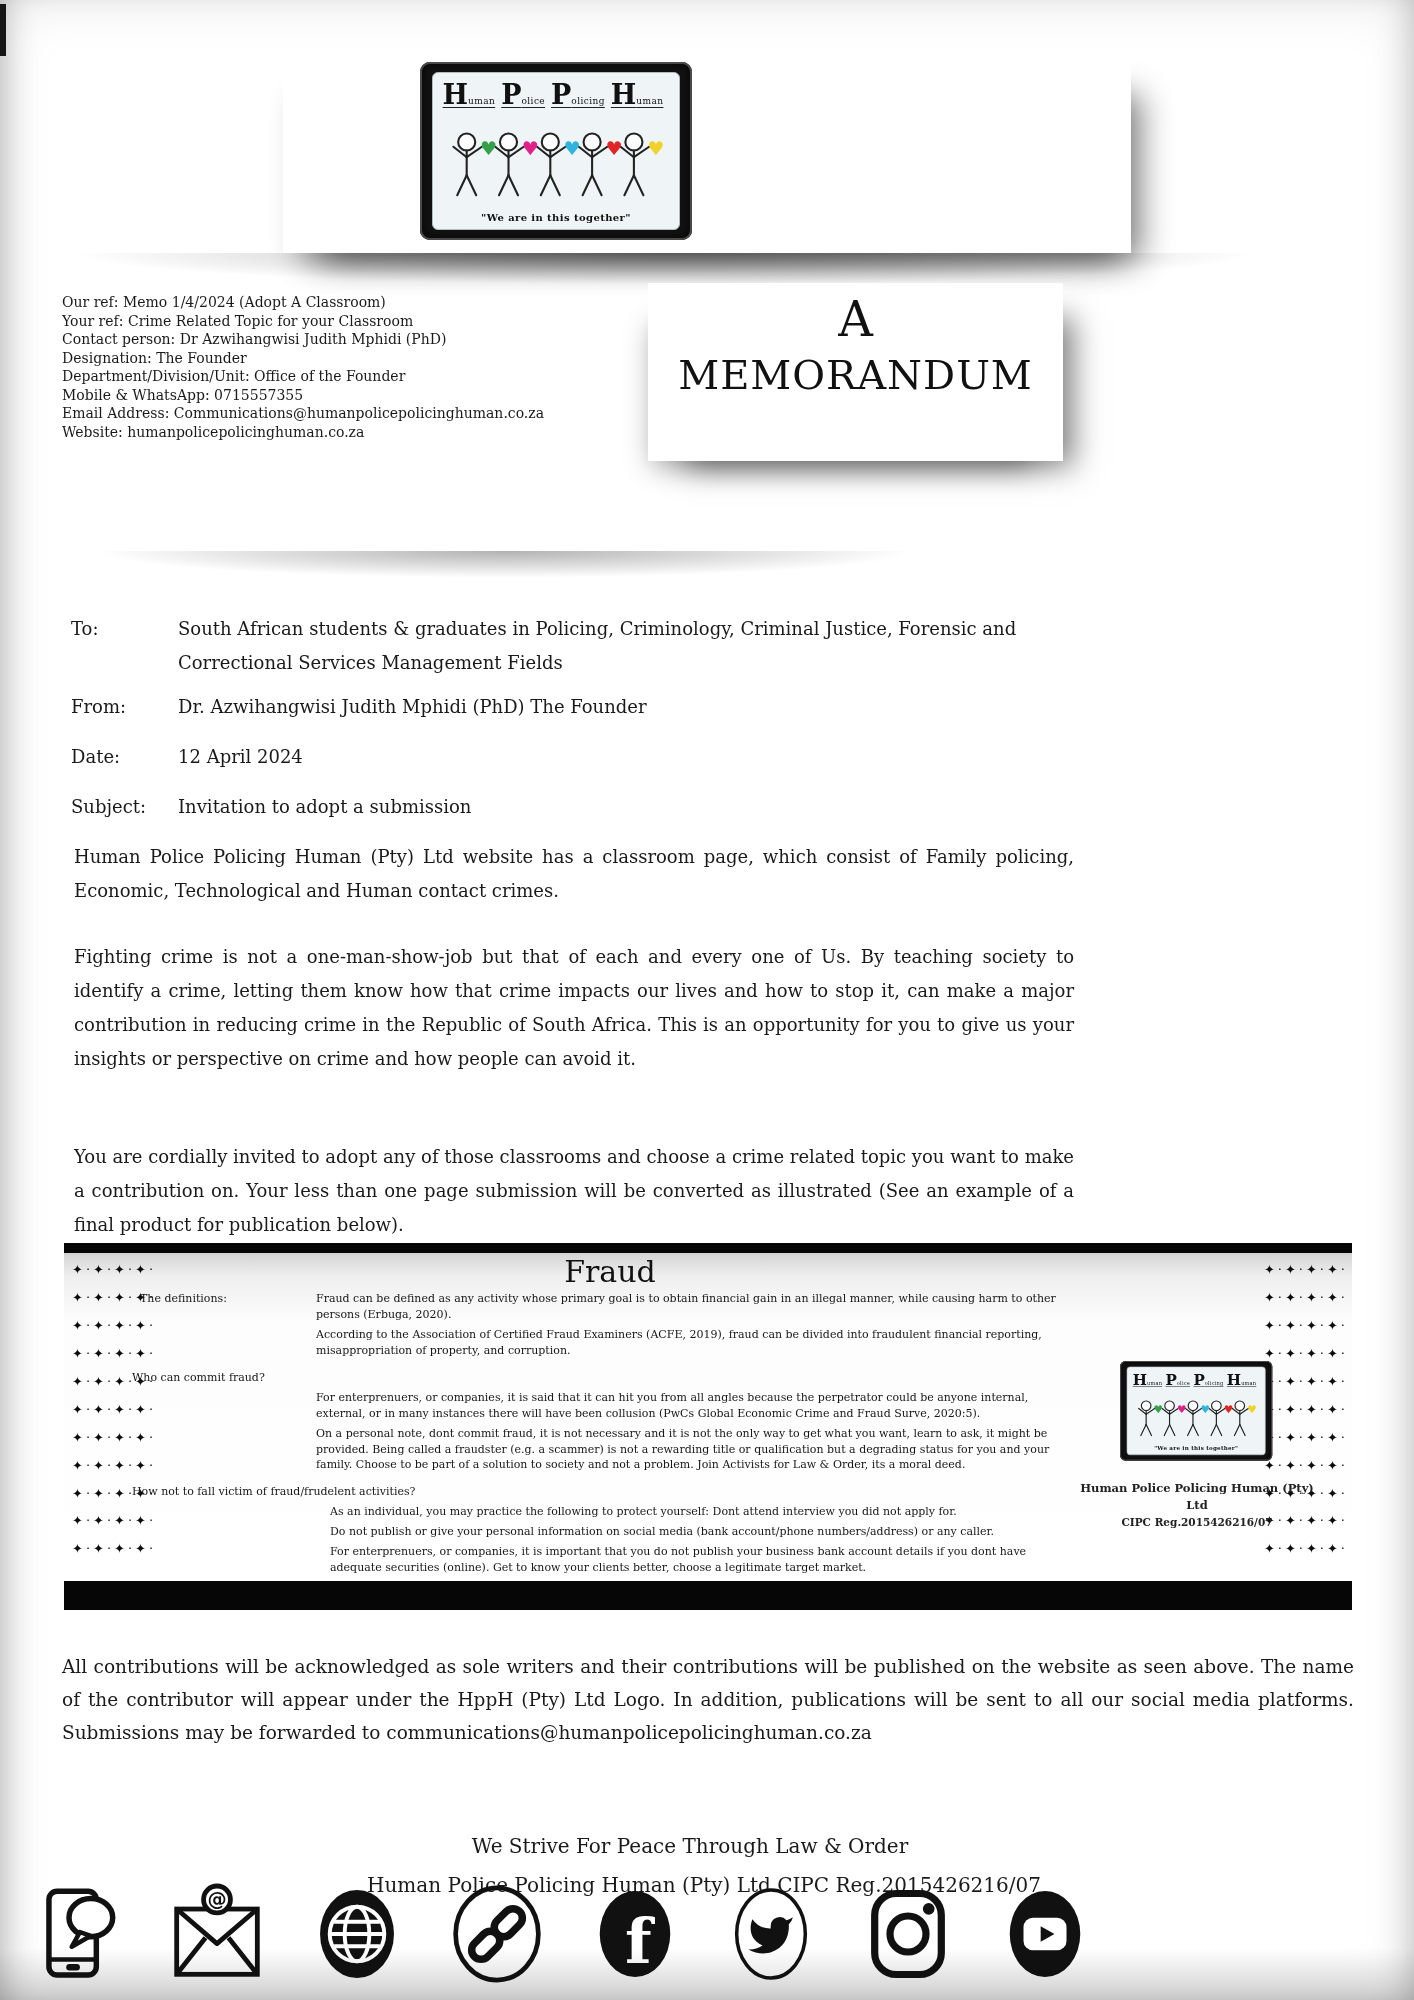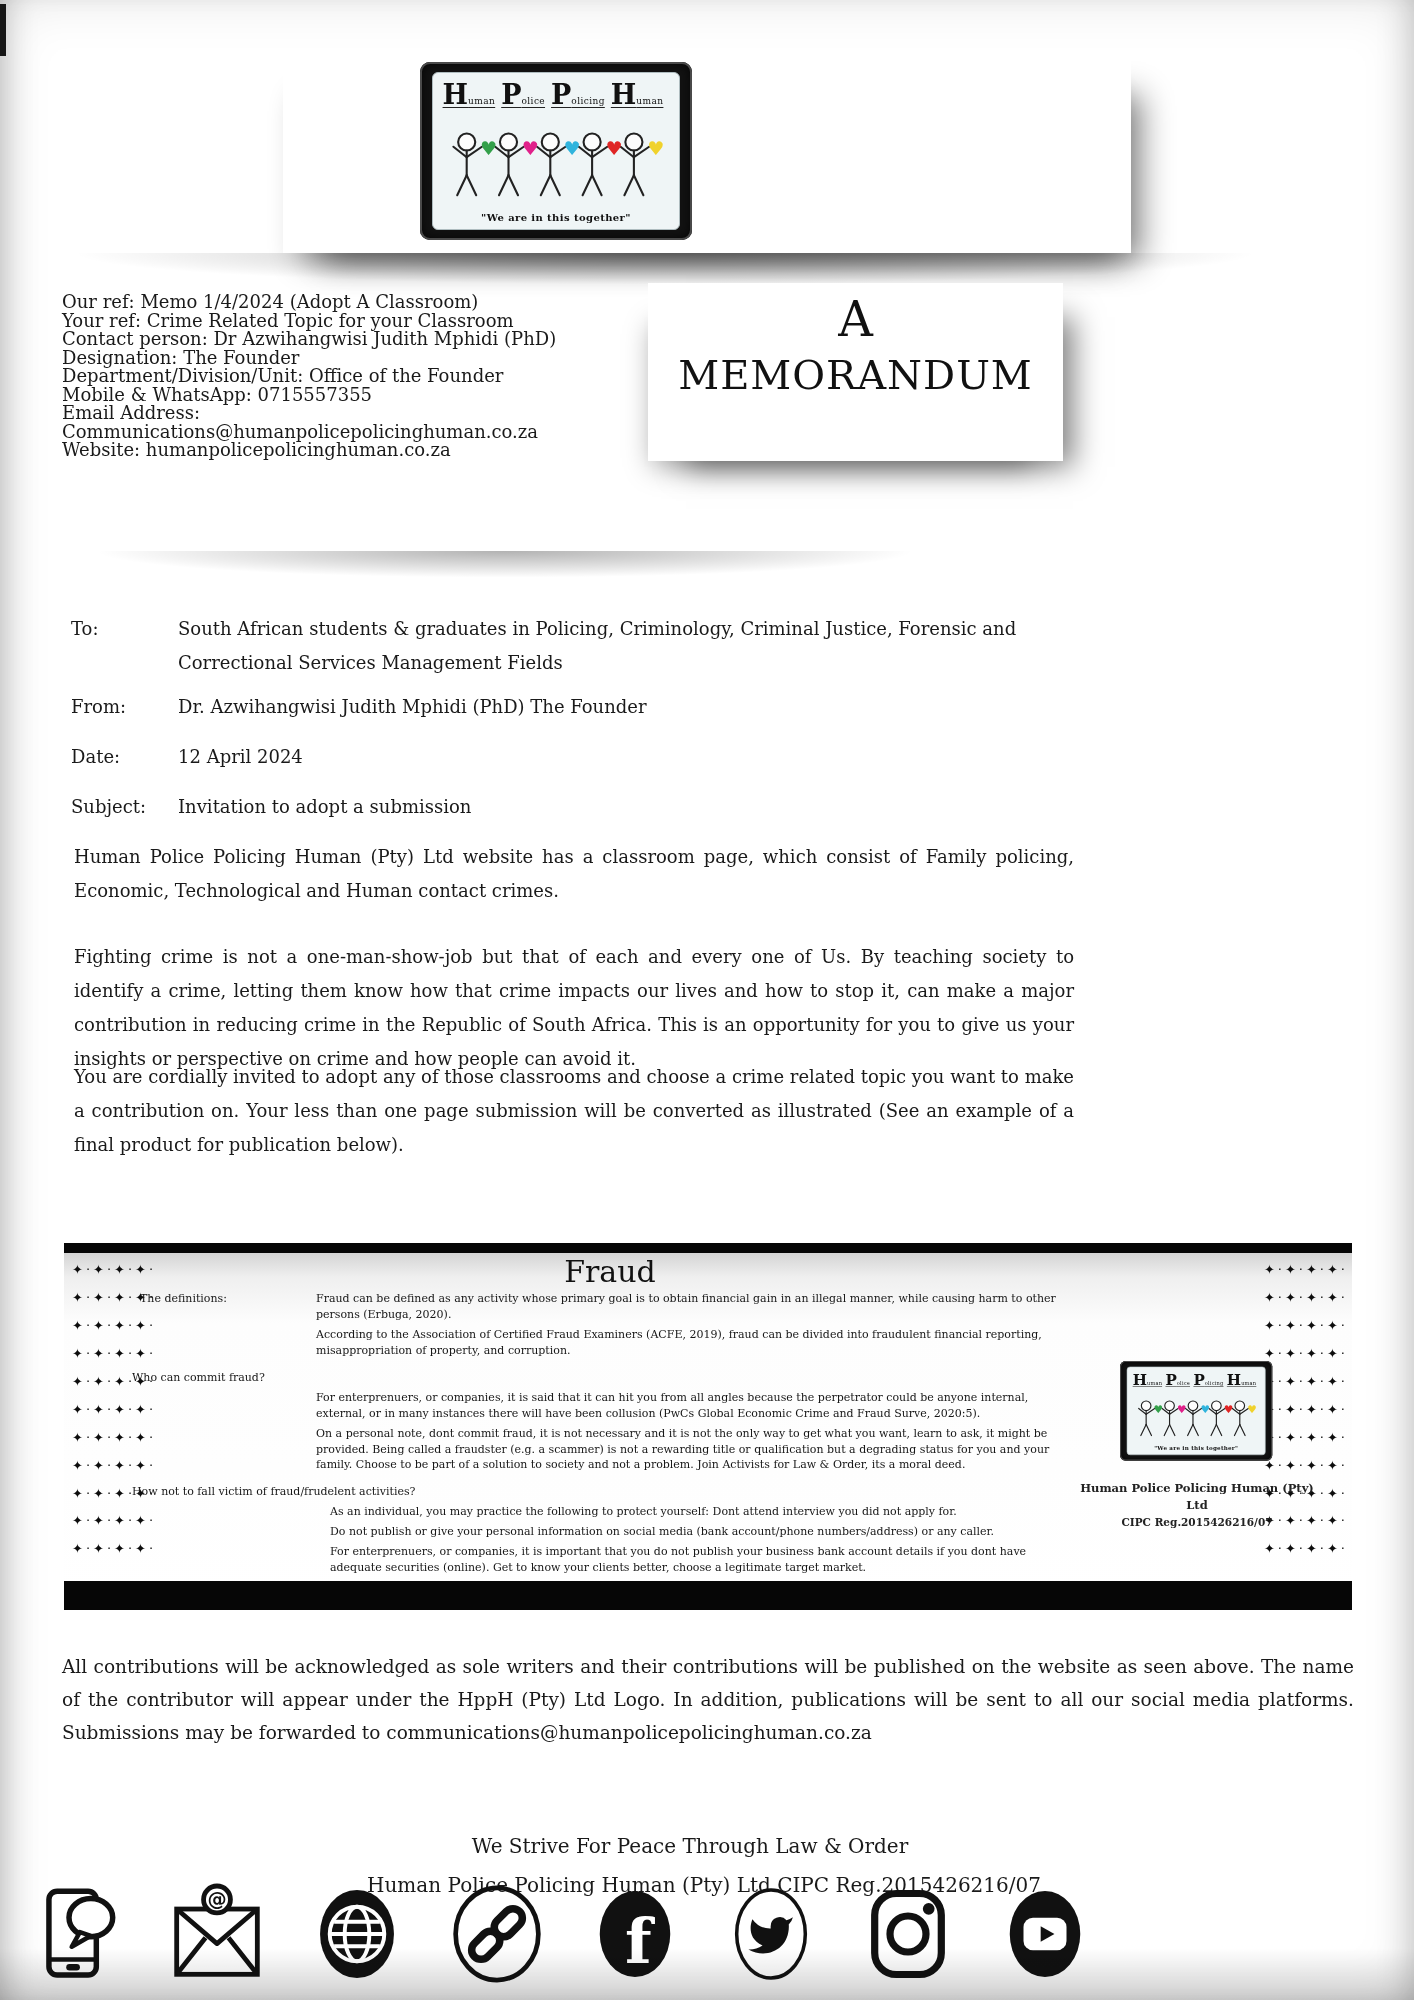--- a/index.html
+++ b/index.html
@@ -45,21 +45,21 @@
   .logo-title .cap { font-size:27px; font-weight:bold; }
   .logo-title .word { font-size:9px; letter-spacing:.4px; padding-right:6px; }
   .logo-figures { width:228px; height:82px; }
   .logo-figures line, .logo-figures circle { stroke:#222; stroke-width:2.2; fill:none; stroke-linecap:round; }
   .logo-figures circle { fill:#fdfdfd; }
   .logo-figures text { font-family:"DejaVu Sans", sans-serif; font-size:20px; }
   .logo-tagline { font-size:10px; font-weight:bold; letter-spacing:.4px; color:#111; }
   .logo--main { position:absolute; left:420px; top:62px; }
 
   
-  .ref-block { position:absolute; left:62px; top:293px; width:580px; font-size:18px; line-height:18.5px; }
+  .ref-block { position:absolute; left:62px; top:293px; width:580px; font-size:14px; line-height:18.5px; }
 
   
   .memo-panel {
     position:absolute; left:648px; top:283px; width:415px; height:178px; background:#fff;
     text-align:center; padding-top:6px; box-sizing:border-box;
     box-shadow: 24px 20px 28px -14px rgba(0,0,0,.50), -14px 24px 26px -18px rgba(0,0,0,.34);
   }
   .memo-a { font-size:48px; line-height:60px; color:#111; }
   .memo-word { font-size:40px; line-height:52px; letter-spacing:1px; color:#111; }
 
@@ -200,21 +200,21 @@
     <span class="meta-label">Date:</span>
     <div class="meta-value">12 April 2024</div>
   </div>
   <div class="meta-row" style="top:790px;">
     <span class="meta-label">Subject:</span>
     <div class="meta-value">Invitation to adopt a submission</div>
   </div>
 
   <div class="para" style="top:840px;">Human Police Policing Human (Pty) Ltd website has a classroom page, which consist of Family policing, Economic, Technological and Human contact crimes.</div>
   <div class="para" style="top:940px;">Fighting crime is not a one-man-show-job but that of each and every one of Us. By teaching society to identify a crime, letting them know how that crime impacts our lives and how to stop it, can make a major contribution in reducing crime in the Republic of South Africa. This is an opportunity for you to give us your insights or perspective on crime and how people can avoid it.</div>
-  <div class="para" style="top:1060px;">You are cordially invited to adopt any of those classrooms and choose a crime related topic you want to make a contribution on. Your less than one page submission will be converted as illustrated (See an example of a final product for publication below).</div>
+  <div class="para" style="top:1140px;">You are cordially invited to adopt any of those classrooms and choose a crime related topic you want to make a contribution on. Your less than one page submission will be converted as illustrated (See an example of a final product for publication below).</div>
 
   <div class="fraud">
     <div class="fraud-bar-top"></div>
     <div class="deco deco-left">✦·✦·✦·✦·
 ✦·✦·✦·✦·
 ✦·✦·✦·✦·
 ✦·✦·✦·✦·
 ✦·✦·✦·✦·
 ✦·✦·✦·✦·
 ✦·✦·✦·✦·

